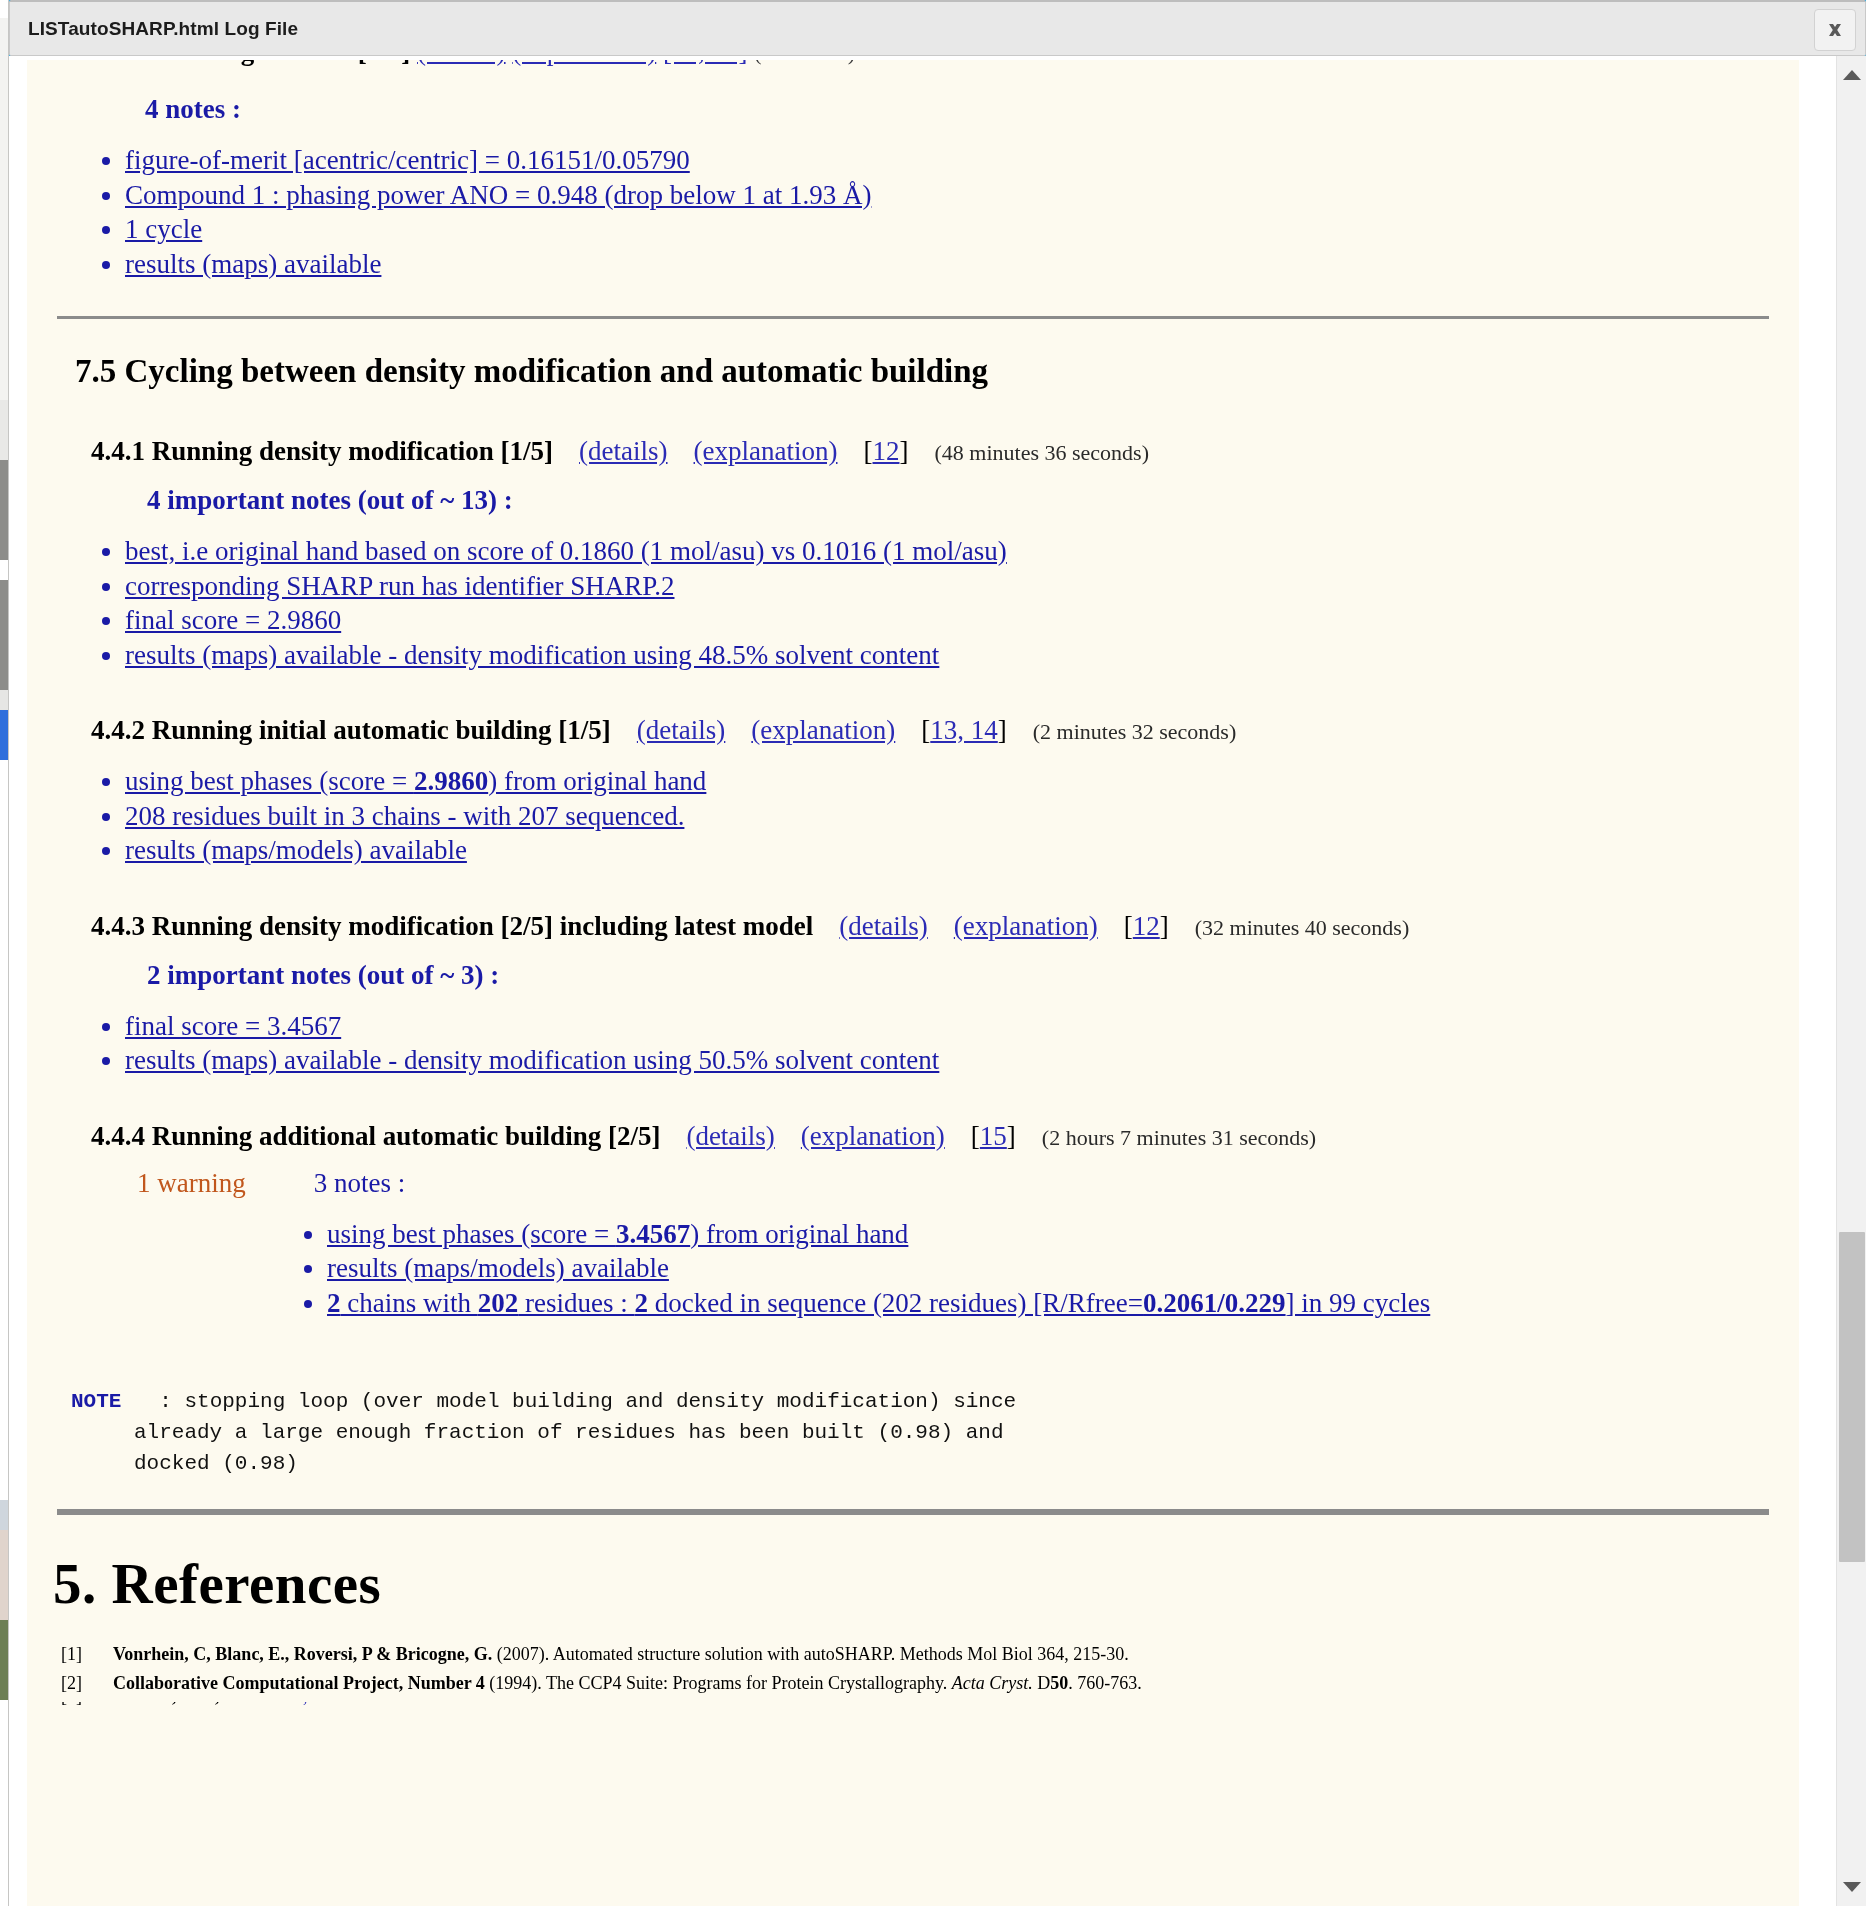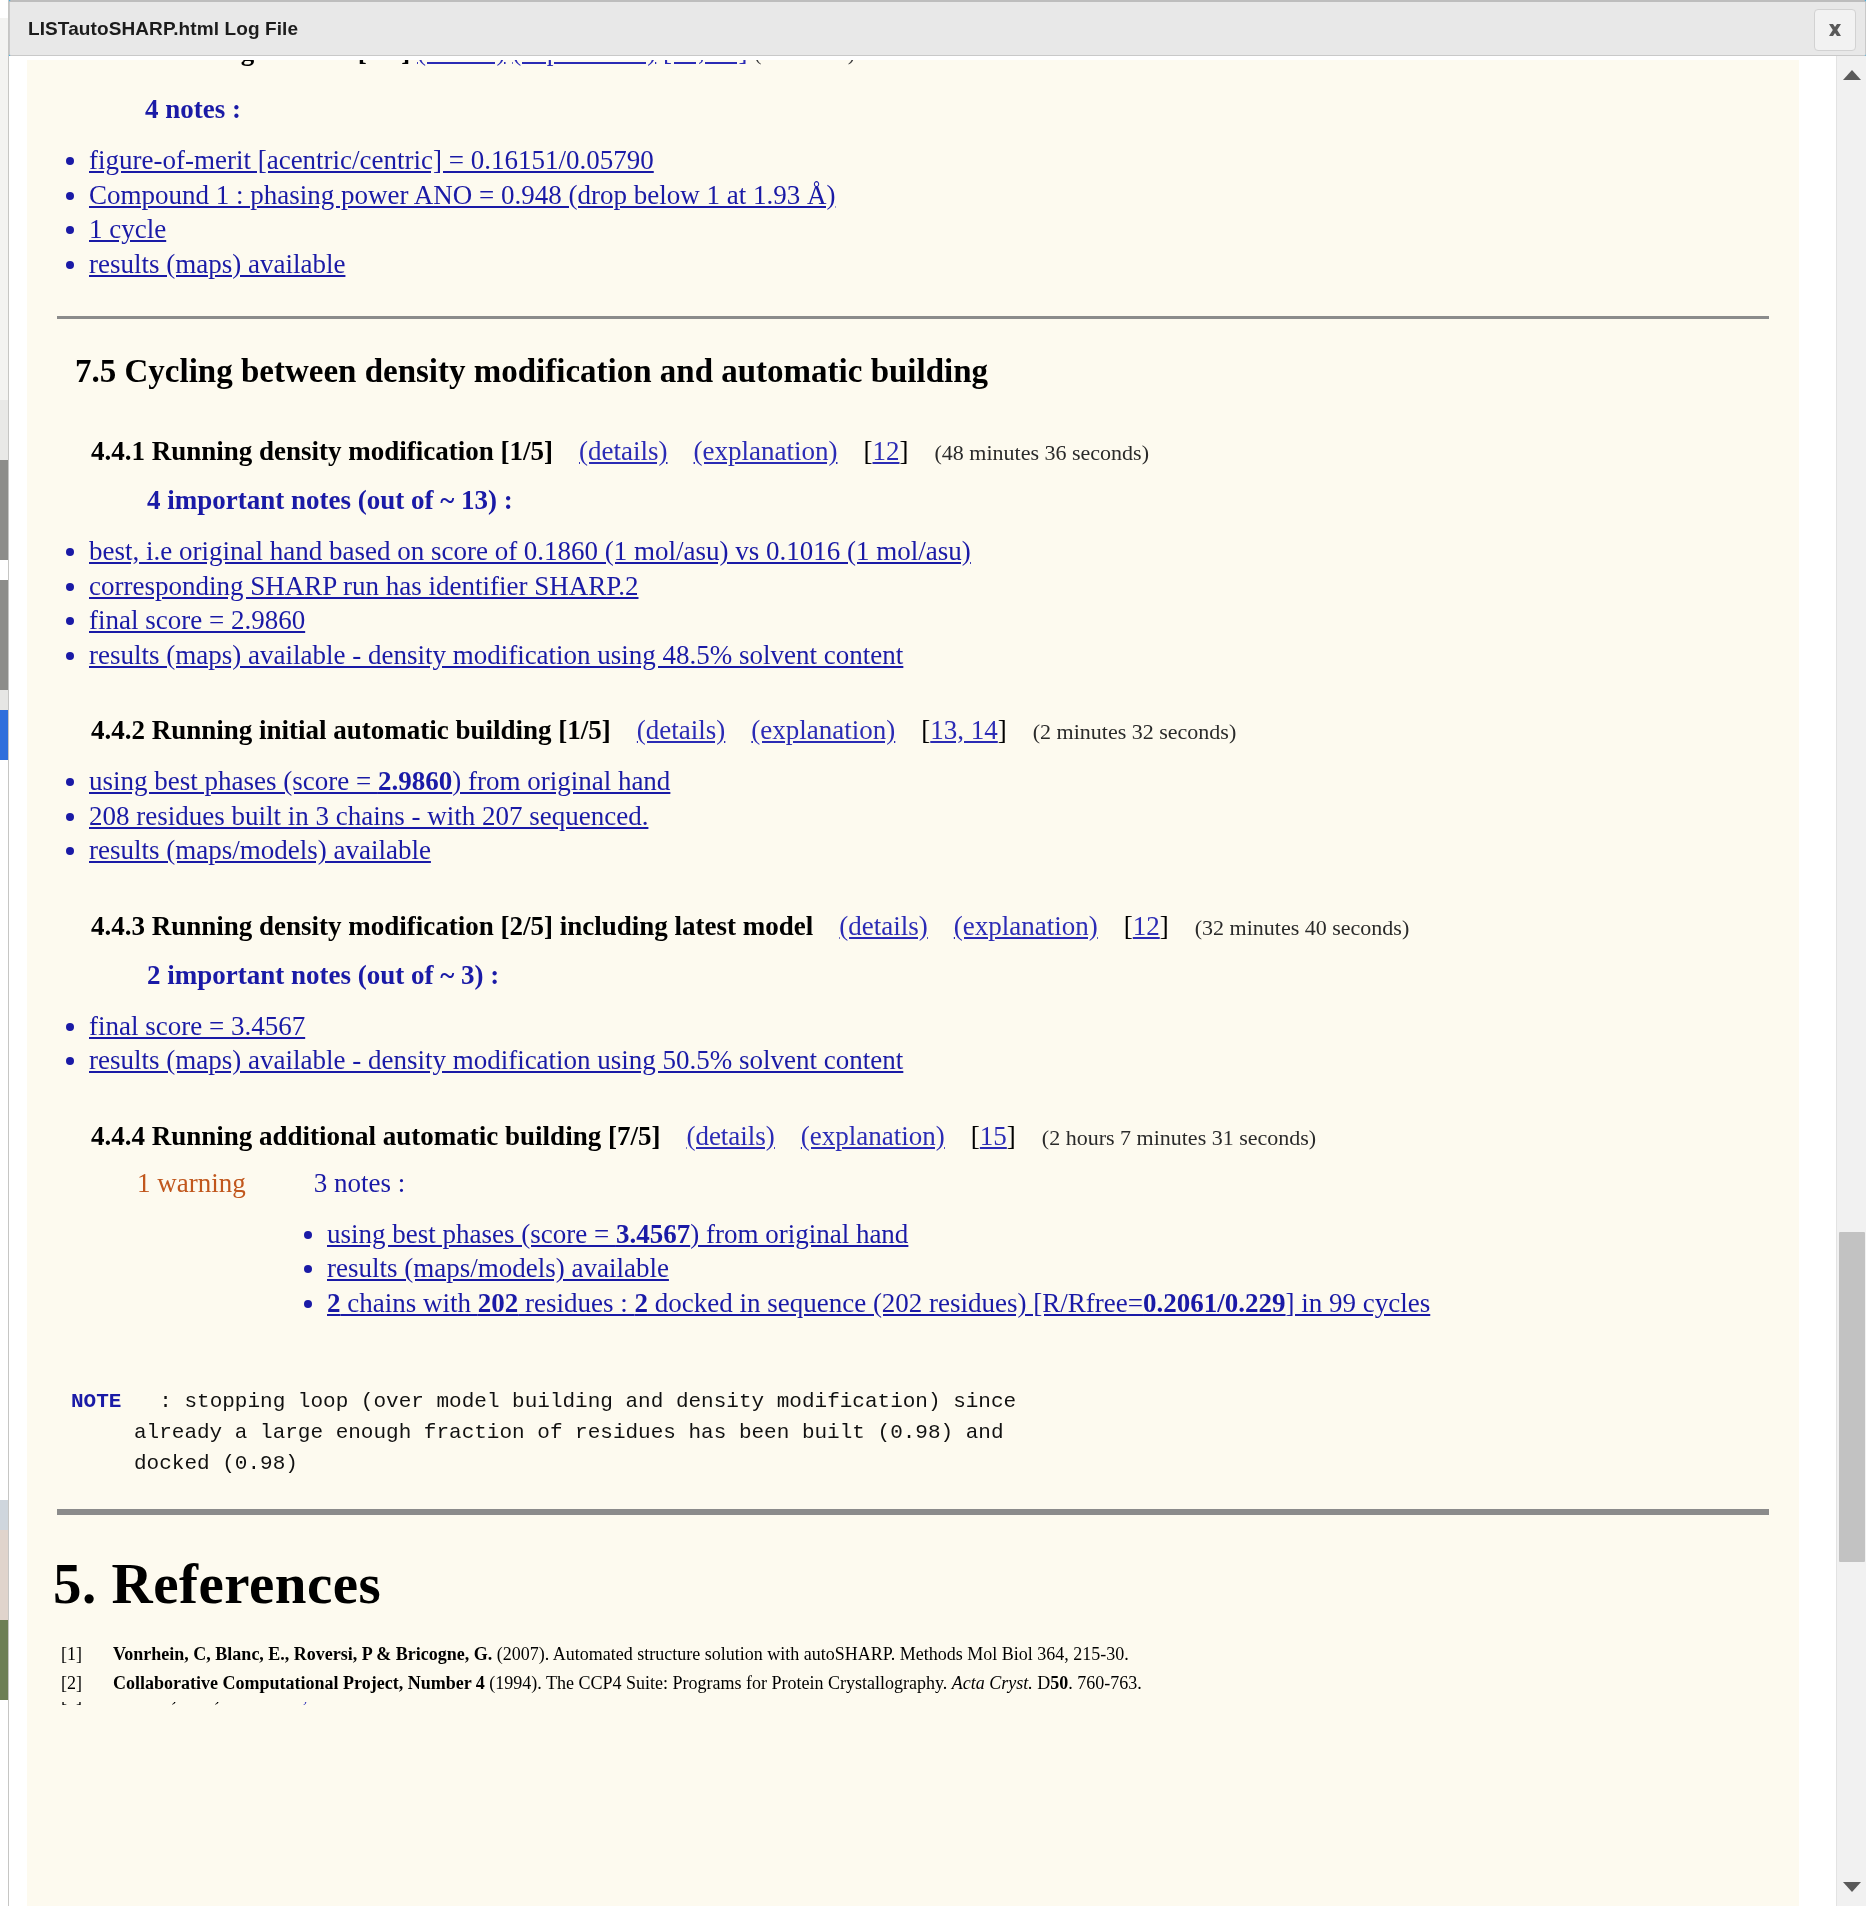--- a/index.html
+++ b/index.html
@@ -121,21 +121,21 @@
   .notes-head {
     color: #1a1aa6;
     font-weight: bold;
     font-size: 27px;
     margin: 18px 0 0 118px;
   }
   .notes-head.indent2 { margin-left: 120px; }
 
   ul.notes {
     margin: 22px 0 0 0;
-    padding-left: 62px;
+    padding-left: 98px;
     list-style-type: disc;
   }
   ul.notes.deep { padding-left: 300px; }
   ul.notes li {
     color: #1a1aa6;
     font-size: 27px;
     line-height: 1.02;
     margin-bottom: 7px;
   }
   ul.notes li a {
@@ -343,21 +343,21 @@
       <div class="subsec">
         <span>4.4.3 Running density modification [2/5] including latest model</span><a href="#" class="lnk">(details)</a><a href="#" class="lnk">(explanation)</a><span class="refnum"><span>[</span><a href="#">12</a><span>]</span></span><span class="timing">(32 minutes 40 seconds)</span>
       </div>
       <div class="notes-head indent2">2 important notes (out of ~ 3) :</div>
       <ul class="notes">
         <li><a href="#">final score = 3.4567</a></li>
         <li><a href="#">results (maps) available - density modification using 50.5% solvent content</a></li>
       </ul>
 
       <div class="subsec">
-        <span>4.4.4 Running additional automatic building [7/5]</span><a href="#" class="lnk">(details)</a><a href="#" class="lnk">(explanation)</a><span class="refnum"><span>[</span><a href="#">15</a><span>]</span></span><span class="timing">(2 hours 7 minutes 31 seconds)</span>
+        <span>4.4.4 Running additional automatic building [2/5]</span><a href="#" class="lnk">(details)</a><a href="#" class="lnk">(explanation)</a><span class="refnum"><span>[</span><a href="#">15</a><span>]</span></span><span class="timing">(2 hours 7 minutes 31 seconds)</span>
       </div>
       <div class="warn-row">
         <span class="warning">1 warning</span><span class="notes-label">3 notes :</span>
       </div>
       <ul class="notes deep">
         <li><a href="#">using best phases (score = <b>3.4567</b>) from original hand</a></li>
         <li><a href="#">results (maps/models) available</a></li>
         <li><a href="#"><b>2</b> chains with <b>202</b> residues : <b>2</b> docked in sequence (202 residues) [R/Rfree=<b>0.2061/0.229</b>] in 99 cycles</a></li>
       </ul>
 

